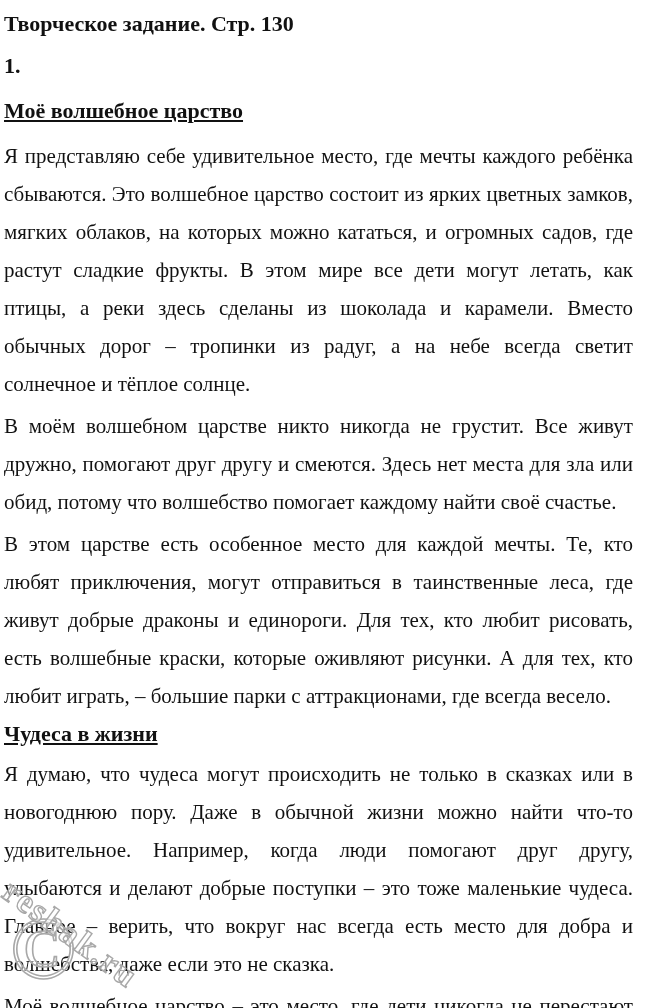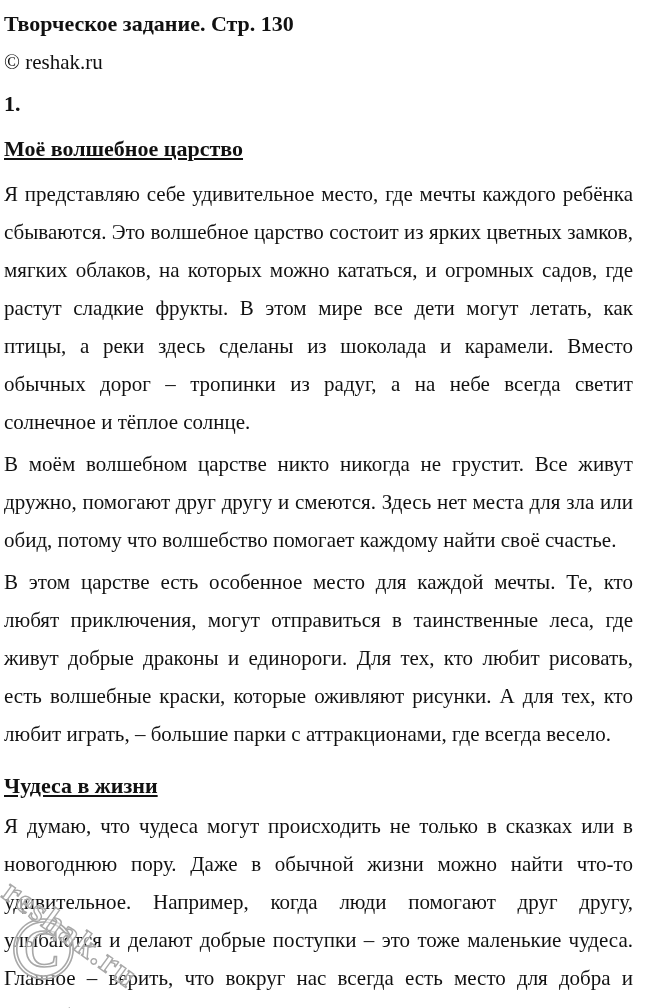--- a/index.html
+++ b/index.html
@@ -40,21 +40,21 @@
     font-size: 22px;
     margin-top: 4px;
   }
   .essay-heading {
     font-weight: bold;
     font-size: 22px;
     margin: 7px 0 0 0;
     text-decoration: underline;
   }
   .essay-heading.second {
-    margin-top: 14px;
+    margin-top: 0;
   }
   p.body-par {
     margin: 7px 9px 0 0;
     text-align: justify;
     text-justify: inter-word;
   }
   p.body-par.tight {
     margin-top: 4px;
   }
   p.body-par.after-heading {
@@ -89,21 +89,20 @@
     pointer-events: none;
   }
 </style>
 </head>
 <body>
 
 <div class="page">
 
   <div class="header-row">
     <span class="doc-title">Творческое задание. Стр. 130</span>
-    <span class="copyright">© reshak.ru</span>
   </div>
 
   <div class="task-number">1.</div>
 
   <div class="essay-heading">Моё волшебное царство</div>
 
   <p class="body-par">Я представляю себе удивительное место, где мечты каждого ребёнка сбываются. Это волшебное царство состоит из ярких цветных замков, мягких облаков, на которых можно кататься, и огромных садов, где растут сладкие фрукты. В этом мире все дети могут летать, как птицы, а реки здесь сделаны из шоколада и карамели. Вместо обычных дорог – тропинки из радуг, а на небе всегда светит солнечное и тёплое солнце.</p>
 
   <p class="body-par tight">В моём волшебном царстве никто никогда не грустит. Все живут дружно, помогают друг другу и смеются. Здесь нет места для зла или обид, потому что волшебство помогает каждому найти своё счастье.</p>
 

